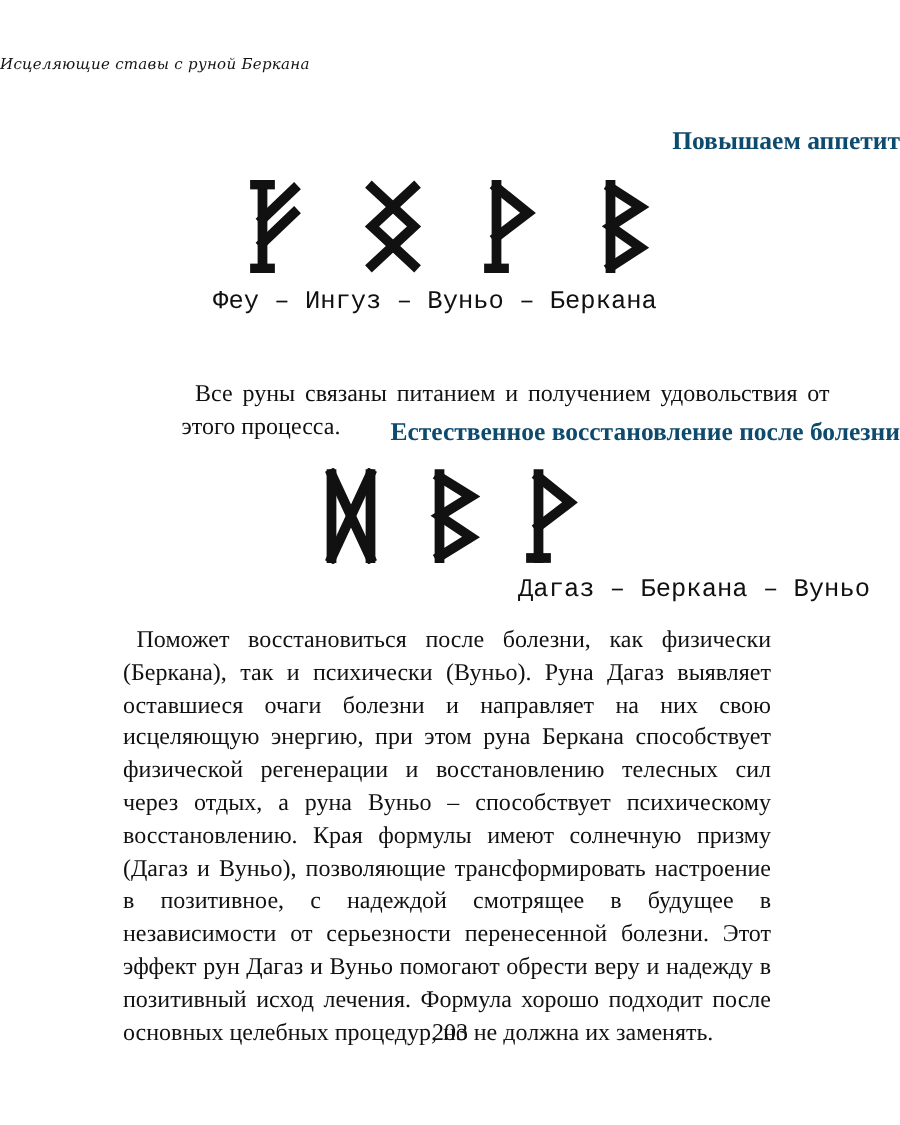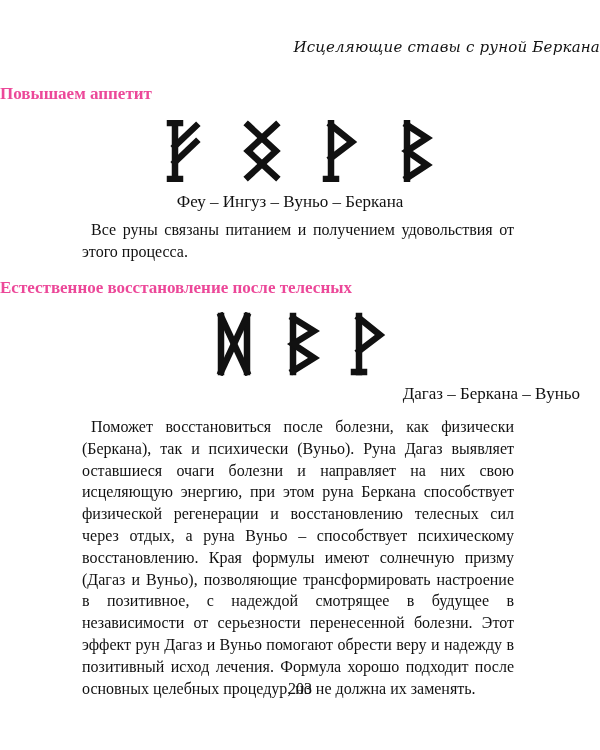--- a/index.html
+++ b/index.html
@@ -1,30 +1,30 @@
 <!DOCTYPE html>
 <html><head>
   <meta charset="utf-8">
   <style>
     html, body { margin: 0; padding: 0; background: #ffffff; }
     body { width: 600px; height: 750px; position: relative; overflow: hidden; color: #111; }
     .page { position: absolute; left: 0; top: 0; width: 600px; height: 750px; background: #fff; }
     .running-head {
-      position: absolute; top: 38px; left: 0; width: 600px; text-align: right;
-      font-family: "DejaVu Serif", serif; font-style: italic; font-size: 15px; letter-spacing: 0.2px; color: #111;
+      position: absolute; top: 38px; left: 0; width: 600px; text-align: left;
+      font-family: "DejaVu Serif", serif; font-style: italic; font-size: 10px; letter-spacing: 0.2px; color: #111;
     }
     .heading {
-      position: absolute; left: 0; width: 600px; text-align: left;
-      font-family: "Liberation Serif", serif; font-weight: bold; font-size: 17px; color: #ec4899;
+      position: absolute; left: 0; width: 600px; text-align: right;
+      font-family: "Liberation Serif", serif; font-weight: bold; font-size: 17px; color: #0c4a6e;
     }
     .runes-row { position: absolute; left: 0; width: 600px; display: flex; justify-content: center; }
     .rune { display: block; }
     .rune-names {
       position: absolute; left: 0; width: 580px; text-align: center;
-      font-family: Liberation Serif, serif; font-size: 17px; color: #111;
+      font-family: Liberation Mono, monospace; font-size: 17px; color: #111;
     }
     .para {
       position: absolute; left: 82px; width: 432px;
       font-family: "Liberation Serif", serif; font-size: 16px; line-height: 21.8px;
       text-align: justify; color: #111;
     }
     .para.indent { text-indent: 9px; }
     .page-number {
       position: absolute; top: 680px; left: 0; width: 600px; text-align: center;
       font-family: "Liberation Serif", serif; font-size: 16px; color: #111;
@@ -62,23 +62,23 @@
     </svg>
 
     <svg class="rune" width="36" height="62" viewBox="0 0 36 62">
       <line x1="9" y1="3" x2="9" y2="59"></line>
       <polyline points="9,5 29,18 9,31 29,45 9,58"></polyline>
     </svg>
   </div>
 
   <div class="rune-names" style="top:192px;">Феу – Ингуз – Вуньо – Беркана</div>
 
-  <div class="para indent" style="top:219px;">Все руны связаны питанием и получением удовольствия от этого процесса.</div>
+  <div class="para indent" style="top:252px;margin-left:39px;">Все руны связаны питанием и получением удовольствия от этого процесса.</div>
 
-  <div class="heading" style="top:278px;">Естественное восстановление после телесных</div>
+  <div class="heading" style="top:278px;">Естественное восстановление после болезни</div>
 
   <div class="runes-row" style="top:312px; gap:30px;">
 
     <svg class="rune" width="40" height="64" viewBox="0 0 40 64">
       <line x1="7" y1="4" x2="7" y2="60"></line>
       <line x1="33" y1="4" x2="33" y2="60"></line>
       <line x1="7" y1="4" x2="33" y2="60"></line>
       <line x1="33" y1="4" x2="7" y2="60"></line>
     </svg>
 

